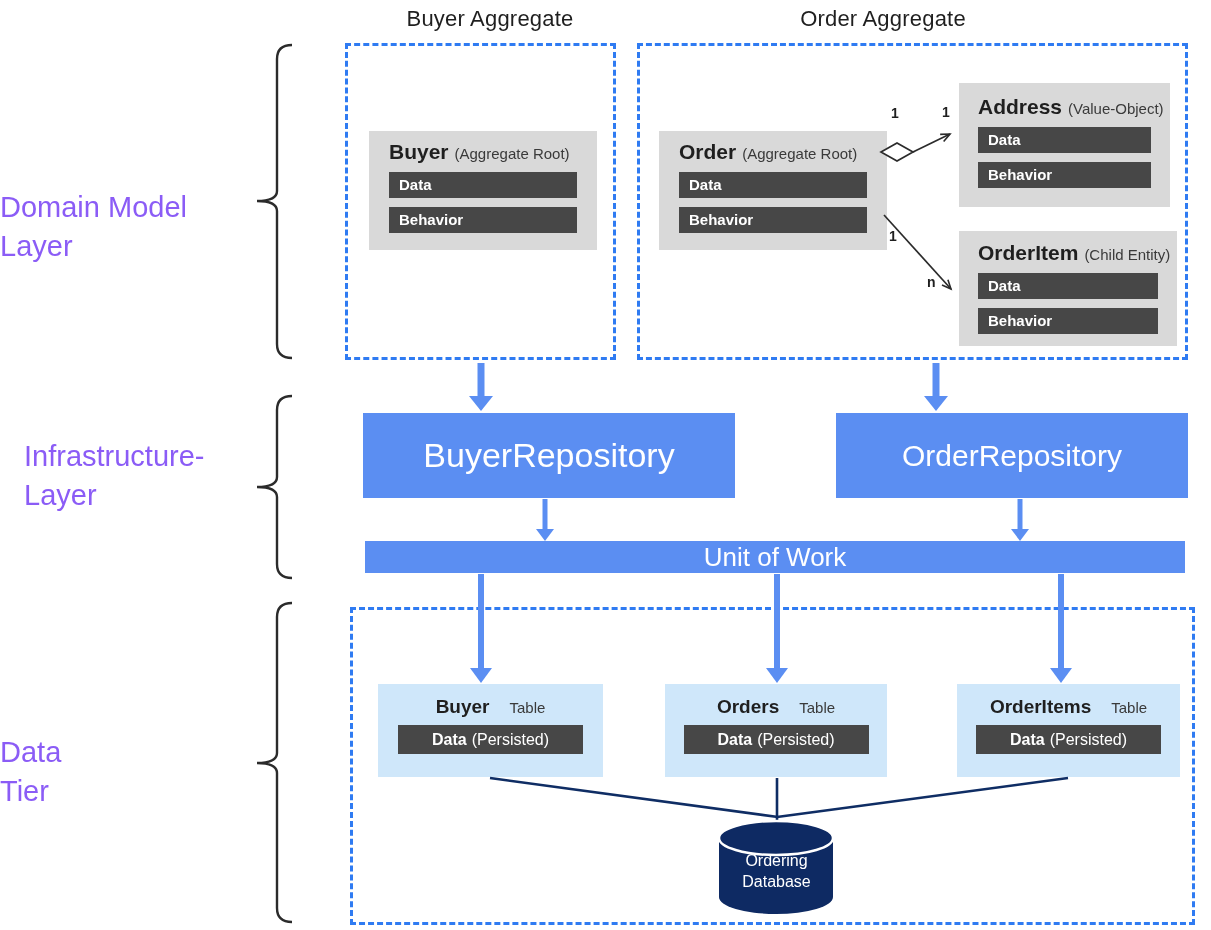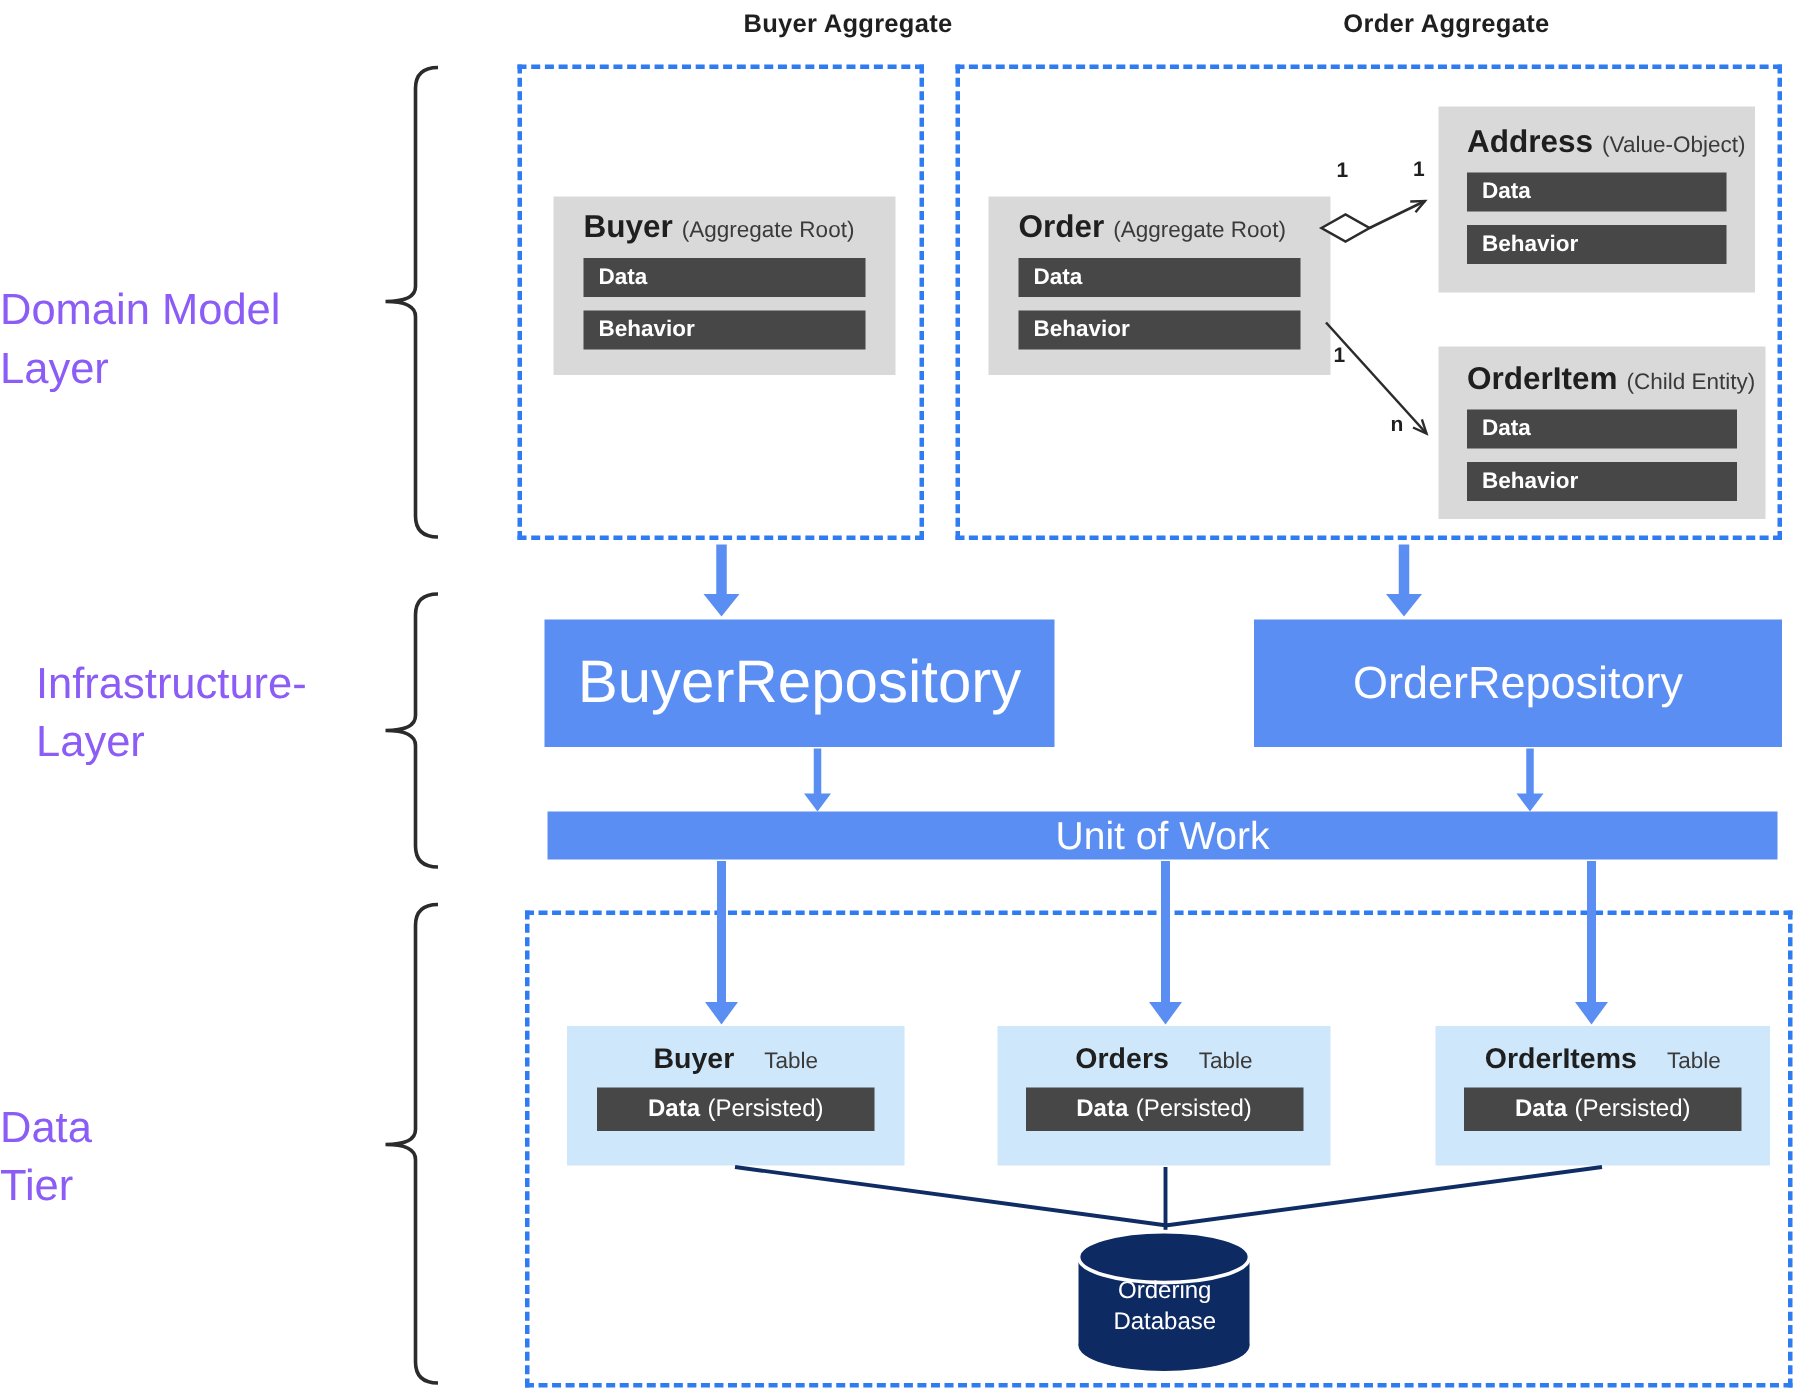--- a/index.html
+++ b/index.html
@@ -3,54 +3,54 @@
 <meta charset="utf-8">
 <style>
   html,body{margin:0;padding:0;background:#ffffff;}
   .canvas{
     position:relative;width:1211px;height:930px;background:#ffffff;
     font-family:"Liberation Sans", sans-serif;overflow:hidden;
   }
   .abs{position:absolute;}
 
   
-  .agg-title{font-size:17px;font-weight:bold;color:#1f1f1f;text-align:right;letter-spacing:.2px;}
+  .agg-title{font-size:22px;font-weight:normal;color:#1f1f1f;text-align:center;letter-spacing:.2px;}
   .buyer-agg-title{left:345px;top:6px;width:290px;}
   .order-agg-title{left:733px;top:6px;width:300px;}
 
   
   .dashed{border:3px dashed #2f7bf2;box-sizing:border-box;background:transparent;}
   .buyer-agg-box{left:345px;top:43px;width:271px;height:317px;}
   .order-agg-box{left:637px;top:43px;width:551px;height:317px;}
   .data-tier-box{left:350px;top:607px;width:845px;height:318px;}
 
   
   .layer-label{width:256px;left:0;text-align:left;font-size:29px;color:#8b5cf6;line-height:39px;}
   .domain-label{top:188px;}
   .infra-label{top:437px;margin-left:24px;}
   .data-label{top:733px;}
 
   
   .card{background:#d9d9d9;box-sizing:border-box;padding:9px 20px 0 20px;}
   .buyer-card{left:369px;top:131px;width:228px;height:119px;}
   .order-card{left:659px;top:131px;width:228px;height:119px;}
-  .address-card{left:959px;top:71px;width:211px;height:124px;padding:12px 19px 0 19px;}
+  .address-card{left:959px;top:83px;width:211px;height:124px;padding:12px 19px 0 19px;}
   .orderitem-card{left:959px;top:231px;width:218px;height:115px;padding:10px 19px 0 19px;}
   .card-title{white-space:nowrap;margin-bottom:8px;}
   .card-name{font-size:21px;font-weight:bold;color:#1f1f1f;}
   .card-stereo{font-size:15px;color:#3a3a3a;margin-left:6px;}
   .bar{background:#474747;color:#ffffff;font-size:15px;font-weight:bold;
        height:26px;line-height:26px;padding:0 10px;margin-bottom:9px;box-sizing:border-box;}
 
   
   .mult{font-size:14px;font-weight:bold;color:#1f1f1f;}
 
   
   .blue-box{background:#5b8ef2;color:#ffffff;display:flex;align-items:center;justify-content:center;}
-  .buyer-repo{left:363px;top:413px;width:340px;height:85px;font-size:40px;}
+  .buyer-repo{left:363px;top:413px;width:372px;height:85px;font-size:34px;}
   .order-repo{left:836px;top:413px;width:352px;height:85px;font-size:30px;}
   .uow-bar{left:365px;top:541px;width:820px;height:32px;font-size:26px;}
 
   
   .tbl{background:#cfe7fa;box-sizing:border-box;text-align:center;padding-top:12px;}
   .buyer-tbl{left:378px;top:684px;width:225px;height:93px;}
   .orders-tbl{left:665px;top:684px;width:222px;height:93px;}
   .orderitems-tbl{left:957px;top:684px;width:223px;height:93px;}
   .tbl-title{white-space:nowrap;margin-bottom:7px;}
   .tbl-name{font-size:19px;font-weight:bold;color:#1f1f1f;}

